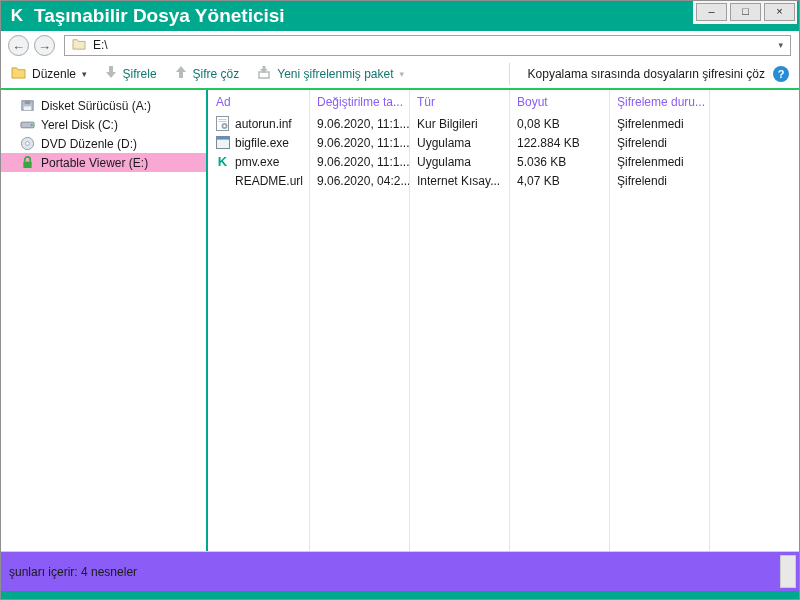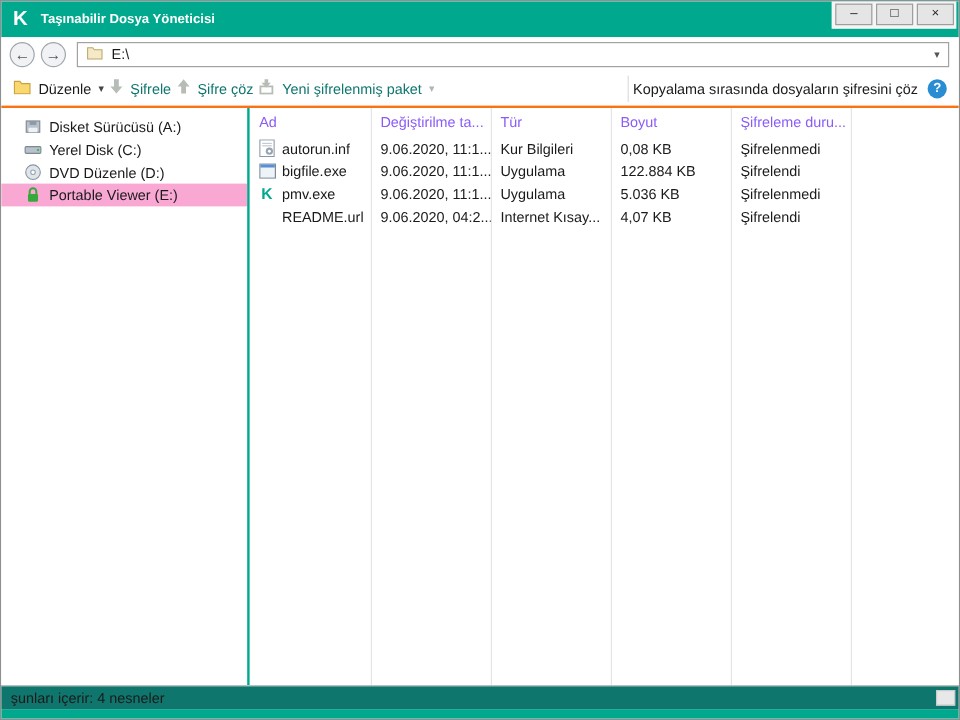--- a/index.html
+++ b/index.html
@@ -4,33 +4,33 @@
 <style>
   * { margin:0; padding:0; box-sizing:border-box; }
   html,body { width:800px; height:600px; }
   body { font-family:"Liberation Sans", sans-serif; font-size:12px; color:#1a1a1a; background:#fff; }
 
   .window { width:800px; height:600px; border:1px solid #8f8f8f; display:flex; flex-direction:column; position:relative; background:#fff; overflow:hidden; }
 
   
   .titlebar { height:30px; background:#00a88e; display:flex; align-items:center; padding-left:7px; gap:8px; flex:0 0 auto; }
   .k-logo { width:18px; height:18px; color:#fff; font-weight:bold; font-size:17px; line-height:18px; text-align:center; }
-  .title { color:#fff; font-weight:bold; font-size:11px; }
+  .title { color:#fff; font-weight:bold; font-size:19px; }
   .win-controls { position:absolute; top:0; right:2px; background:#f5f5f5; display:flex; padding:2px 2px 3px 3px; gap:3px; z-index:5; }
   .win-btn { width:31px; height:18px; background:#e5e5e5; border:1px solid #9e9e9e; font-size:11px; line-height:15px; text-align:center; color:#222; font-family:"Liberation Sans", sans-serif; cursor:default; }
 
   
   .navbar { height:28px; display:flex; align-items:center; padding:0 8px 0 7px; gap:5px; flex:0 0 auto; background:#fff; }
   .nav-btn { width:21px; height:21px; border-radius:50%; border:1px solid #9fa7ad; background:#f0f2f3; color:#4d5a64; font-size:13px; line-height:19px; text-align:center; flex:0 0 auto; }
   .addressbar { flex:1; height:21px; border:1px solid #a2a2a2; display:flex; align-items:center; padding:0 7px; gap:7px; background:#fff; margin-left:4px; }
   .addr-text { flex:1; color:#1a1a1a; }
   .addr-chevron { color:#555; font-size:9px; }
 
   
-  .toolbar { height:31px; display:flex; align-items:center; padding:0 10px; gap:4px; border-bottom:2px solid #f97316; background:#fff; flex:0 0 auto; }
+  .toolbar { height:31px; display:flex; align-items:center; padding:0 10px; gap:18px; border-bottom:2px solid #22c55e; background:#fff; flex:0 0 auto; }
   .tool-item { display:flex; align-items:center; gap:6px; }
   .tool-item .caret { font-size:9px; color:#444; }
   .tool-item.disabled .label { color:#0f766e; }
   .tool-item.disabled .caret { color:#b4b4b4; }
   .tool-spring { flex:1; }
   .tool-sep { width:1px; height:22px; background:#dcdcdc; }
   .tool-note { display:flex; align-items:center; gap:8px; }
   .help-icon { width:16px; height:16px; border-radius:50%; background:#2a8dd4; color:#fff; font-weight:bold; font-size:11px; line-height:16px; text-align:center; flex:0 0 auto; }
 
   
@@ -46,21 +46,21 @@
   .grid6 { display:grid; grid-template-columns:101px 100px 100px 100px 100px 1fr; }
   .header-row { height:24px; align-items:center; }
   .header-cell { padding-left:8px; color:#8b5cf6; white-space:nowrap; overflow:hidden; }
   .file-row { height:19px; align-items:center; }
   .cell { padding-left:8px; white-space:nowrap; overflow:hidden; }
   .name-cell { display:flex; align-items:center; gap:5px; padding-left:7px; }
   .ficon { width:15px; display:flex; justify-content:center; flex:0 0 auto; }
   .kglyph { color:#00a88e; font-weight:bold; font-size:13px; width:15px; text-align:center; flex:0 0 auto; }
 
   
-  .statusbar { height:20px; background:#0f766e; border-top:1px solid #cfcfcf; display:flex; align-items:center; padding:0 8px; flex:0 0 auto; position:relative; }
+  .statusbar { height:40px; background:#8b5cf6; border-top:1px solid #cfcfcf; display:flex; align-items:center; padding:0 8px; flex:0 0 auto; position:relative; }
   .status-grip { position:absolute; right:3px; top:3px; bottom:3px; width:16px; background:#e8e8e8; border:1px solid #cccccc; }
   .bottombar { height:8px; background:#00a88e; flex:0 0 auto; }
 </style>
 </head>
 <body>
 
 <div class="window">
 
   <div class="win-controls">
     <div class="win-btn">–</div>

